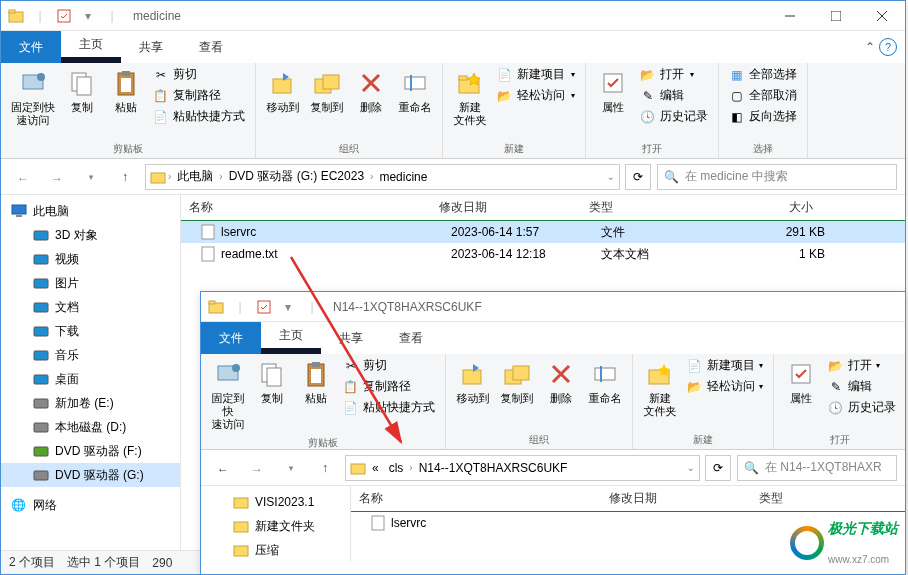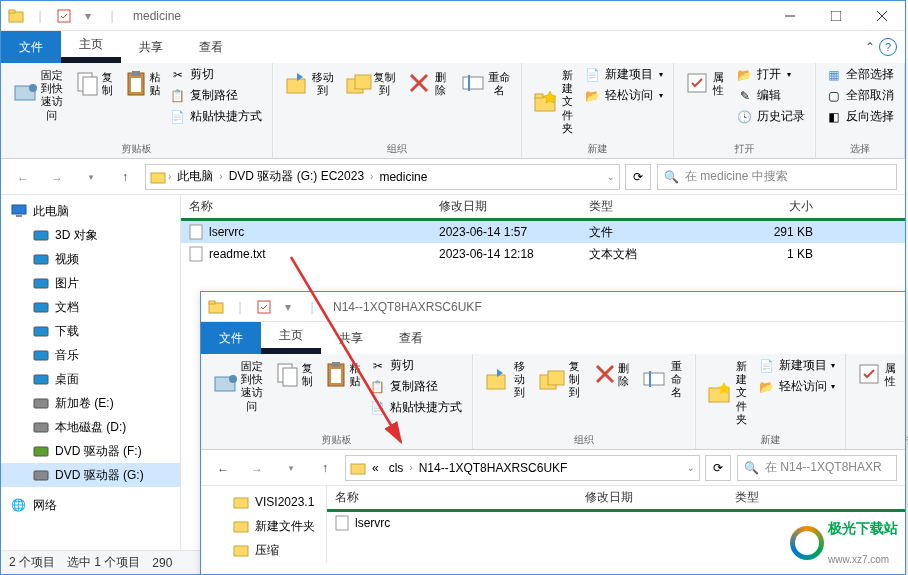--- a/index.html
+++ b/index.html
@@ -21,21 +21,21 @@
 .tab { padding: 0 18px; display: flex; align-items: center; color: #333; }
 .tab.file { background: #1979ca; color: #fff; }
 .tab.active { border-bottom: 6px solid #0f172a; }
 .tabs-right { margin-left: auto; display: flex; align-items: center; padding-right: 8px; gap: 4px; }
 .help-circle { width: 18px; height: 18px; border: 1px solid #1979ca; border-radius: 50%; color: #1979ca; display: flex; align-items: center; justify-content: center; font-size: 11px; }
 
 .ribbon { height: 96px; background: #f5f6f7; border-bottom: 1px solid #d0d0d0; display: flex; position: relative; }
 .ribbon-group { border-right: 1px solid #e0e0e0; padding: 2px 6px 0; display: flex; flex-direction: column; }
 .ribbon-group-body { flex: 1; display: flex; align-items: flex-start; gap: 2px; }
 .ribbon-group-label { text-align: center; color: #666; font-size: 10px; padding: 2px 0; }
-.rbtn { display: flex; flex-direction: row; align-items: center; justify-content: center; padding: 2px 4px; min-width: 42px; }
+.rbtn { display: flex; flex-direction: column; align-items: center; justify-content: center; padding: 2px 4px; min-width: 42px; }
 .rbtn-icon { width: 32px; height: 32px; display: flex; align-items: center; justify-content: center; }
 .rbtn-label { font-size: 11px; text-align: center; line-height: 1.2; margin-top: 2px; }
 .rcol { display: flex; flex-direction: column; gap: 2px; }
 .rrow { display: flex; align-items: center; gap: 4px; font-size: 11px; padding: 1px 4px; white-space: nowrap; }
 .rrow .ic { width: 16px; height: 16px; display: inline-flex; align-items: center; justify-content: center; }
 
 .navbar { height: 36px; display: flex; align-items: center; padding: 4px 8px; gap: 6px; border-bottom: 1px solid #e5e5e5; }
 .nav-arrow { width: 28px; height: 28px; display: flex; align-items: center; justify-content: center; color: #888; border-radius: 2px; }
 .nav-arrow.enabled { color: #333; }
 .breadcrumb { flex: 1; height: 26px; border: 1px solid #ccc; display: flex; align-items: center; padding: 0 4px; gap: 2px; background: #fff; }
@@ -45,41 +45,41 @@
 .searchbox { width: 240px; height: 26px; border: 1px solid #ccc; display: flex; align-items: center; padding: 0 6px; gap: 6px; color: #888; }
 
 .content { display: flex; height: calc(100% - 30px - 32px - 96px - 36px - 24px); }
 .sidebar { width: 180px; border-right: 1px solid #e5e5e5; overflow: hidden; padding-top: 4px; }
 .tree-item { display: flex; align-items: center; height: 24px; padding-left: 32px; gap: 6px; }
 .tree-item.root { font-weight: 400; padding-left: 10px; }
 .tree-item .ticon { width: 16px; height: 16px; display: flex; align-items: center; justify-content: center; }
 .tree-item.selected { background: #d0e7ff; }
 
 .files { flex: 1; overflow: hidden; }
-.col-headers { height: 26px; display: flex; align-items: center; border-bottom: 3px solid #15803d; color: #333; }
+.col-headers { height: 26px; display: flex; align-items: center; border-bottom: 1px solid #15803d; color: #333; }
 .col-headers > div { padding: 0 8px; }
-.file-row { height: 22px; display: flex; align-items: center; }
+.file-row { height: 22px; display: flex; align-items: center; padding-left: 12px; }
 .file-row.selected { background: #cde6ff; }
 .file-row > div { padding: 0 8px; display: flex; align-items: center; gap: 6px; }
 .c-name { width: 250px; }
 .c-date { width: 150px; }
 .c-type { width: 140px; }
 .c-size { width: 100px; text-align: right; justify-content: flex-end; }
 
 .statusbar { height: 24px; border-top: 1px solid #e5e5e5; display: flex; align-items: center; padding: 0 8px; gap: 12px; font-size: 11px; color: #333; background: #f5f6f7; }
 
 
 .red-arrow { position: absolute; left: 286px; top: 252px; pointer-events: none; z-index: 100; }
 
 
 .watermark { position: absolute; right: 10px; bottom: 10px; z-index: 200; display: flex; align-items: center; gap: 4px; }
 .watermark-logo { width: 34px; height: 34px; border-radius: 50%; background: conic-gradient(#ff8c00, #00a651, #0078d7, #ff8c00); position: relative; }
 .watermark-logo::after { content:""; position:absolute; inset:5px; background:#fff; border-radius:50%; }
 .wm-text { display: flex; flex-direction: column; line-height: 1.1; }
-.wm-1 { color: #00a651; font-size: 14px; font-weight: bold; }
+.wm-1 { color: #00a651; font-size: 14px; font-weight: bold; font-style: italic; }
 .wm-2 { color: #888; font-size: 10px; margin-top: 18px; }
 
 svg { display: block; }
 </style>
 </head>
 <body>
 
 <div class="win win-outer">
 
   <div class="titlebar">
@@ -682,21 +682,21 @@
       <span style="margin-left:auto;color:#888;font-size:10px">⌄</span>
     </div>
     <div class="refresh">⟳</div>
     <div class="searchbox" style="width:160px">
       <span>🔍</span>
       <span>在 N14--1XQT8HAXR</span>
     </div>
   </div>
 
   <div class="content" style="height:auto">
-    <div class="sidebar" style="width:126px">
+    <div class="sidebar" style="width:150px">
       <div id="inner-tree">
           <div class="tree-item">
             <span class="ticon">
               <svg width="16" height="14">
                 <rect x="1" y="3" width="14" height="10" fill="#ffd968" stroke="#caa53d"></rect>
               </svg>
             </span>
             <span>VISI2023.1</span>
           </div>
           <div class="tree-item">

